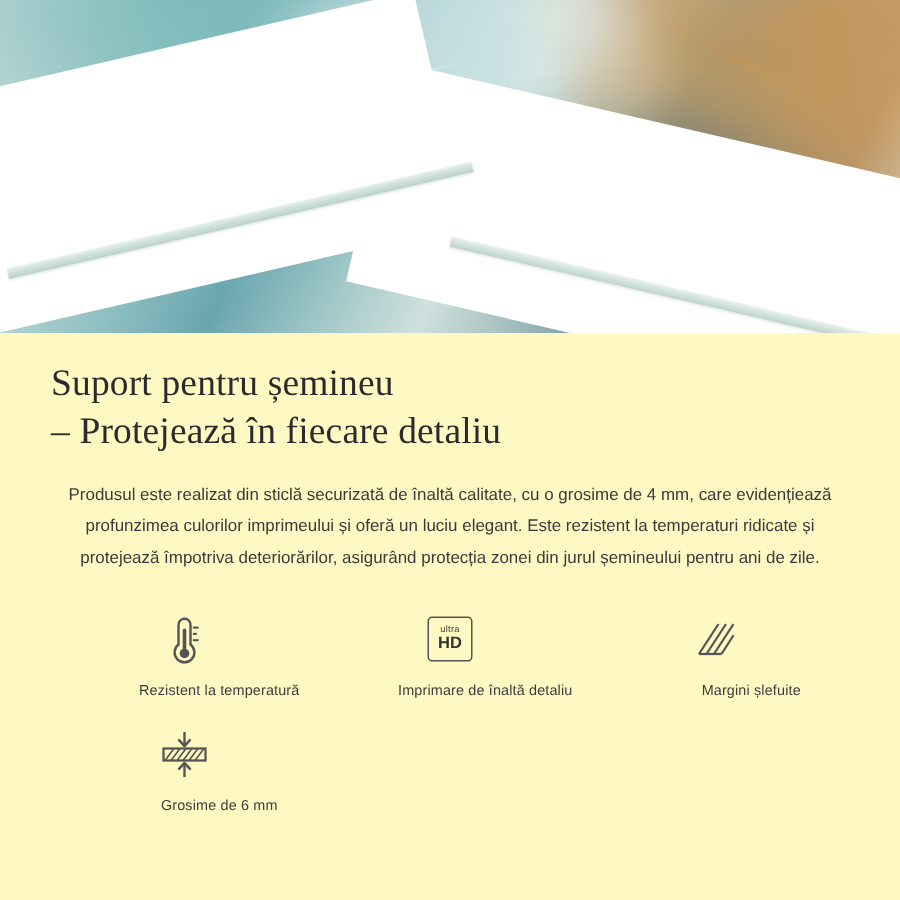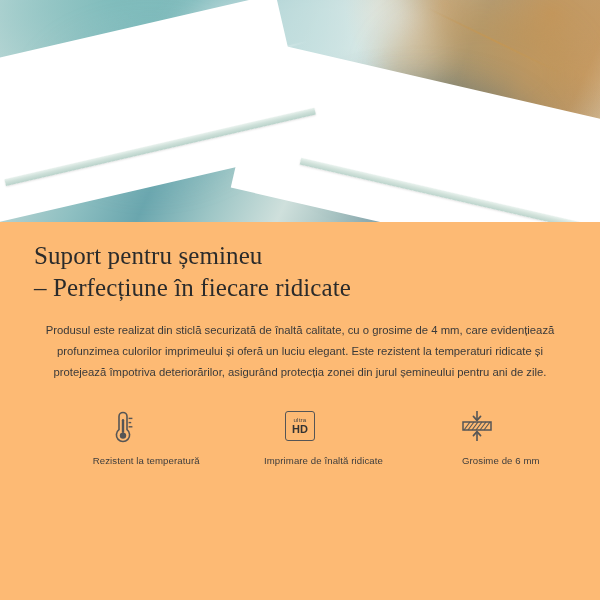--- a/index.html
+++ b/index.html
@@ -5,21 +5,21 @@
   * { box-sizing: border-box; margin: 0; padding: 0; }
   html, body {
     width: 600px; height: 600px;
     background: #ffffff;
     font-family: "Liberation Sans", sans-serif;
     overflow: hidden;
   }
   .page {
     position: relative;
     width: 600px; height: 600px;
-    background: #fdba74;
+    background: #fef9c3;
     overflow: hidden;
   }
 
   
   .hero {
     position: relative;
     width: 600px;
     height: 222px;
     overflow: hidden;
     background: #ffffff;
@@ -196,21 +196,21 @@
     <div class="edge-left"></div>
     <div class="edge-right"></div>
     <span class="sparkle sp1">✦</span>
     <span class="sparkle sp2">✦</span>
     <span class="sparkle sp3">✦</span>
   </div>
 
   <div class="content">
     <h1>
       <span class="l1">Suport pentru șemineu</span>
-      <span class="l2">– Perfecțiune în fiecare ridicate</span>
+      <span class="l2">– Protejează în fiecare detaliu</span>
     </h1>
 
     <p class="body-copy">Produsul este realizat din sticlă securizată de înaltă calitate, cu o grosime de 4 mm, care evidențiează profunzimea culorilor imprimeului și oferă un luciu elegant. Este rezistent la temperaturi ridicate și protejează împotriva deteriorărilor, asigurând protecția zonei din jurul șemineului pentru ani de zile.</p>
 
     <div class="features">
 
       <div class="feature">
         <div class="ico">
           <svg width="34" height="40" viewBox="0 0 34 40">
             <path d="M17 6.5a4 4 0 0 1 4 4v13.2a6.6 6.6 0 1 1-8 0V10.5a4 4 0 0 1 4-4z" fill="none" stroke="#555" stroke-width="1.6"></path>
@@ -224,25 +224,37 @@
         <div class="cap">Rezistent la temperatură</div>
       </div>
 
       <div class="feature">
         <div class="ico">
           <div class="hd-box">
             <span class="t1">ultra</span>
             <span class="t2">HD</span>
           </div>
         </div>
-        <div class="cap">Imprimare de înaltă ridicate</div>
-      </div>
-
-
-
+        <div class="cap">Imprimare de înaltă detaliu</div>
+      </div>
+
+
+
+      <div class="feature">
+        <div class="ico">
+          <svg width="34" height="32" viewBox="0 0 34 32">
+            <path d="M6 26 L19 6" stroke="#555" stroke-width="1.5" fill="none"></path>
+            <path d="M11 26 L24 6" stroke="#555" stroke-width="1.5" fill="none"></path>
+            <path d="M16 26 L29 6" stroke="#555" stroke-width="1.5" fill="none"></path>
+            <path d="M21 26 L29 13.5" stroke="#555" stroke-width="1.5" fill="none"></path>
+            <path d="M6 26 H21" stroke="#555" stroke-width="1.5" fill="none"></path>
+          </svg>
+        </div>
+        <div class="cap">Margini șlefuite</div>
+      </div>
 
       <div class="feature">
         <div class="ico">
           <svg width="40" height="34" viewBox="0 0 40 34">
             <line x1="20" y1="2" x2="20" y2="10" stroke="#555" stroke-width="1.6"></line>
             <path d="M16.4 7.4L20 11.4l3.6-4" fill="none" stroke="#555" stroke-width="1.6" stroke-linecap="round" stroke-linejoin="round"></path>
             <rect x="6" y="13" width="28" height="8" fill="none" stroke="#555" stroke-width="1.5"></rect>
             <path d="M7 21 L13 13 M11 21 L17 13 M15 21 L21 13 M19 21 L25 13 M23 21 L29 13 M27 21 L33 13" stroke="#555" stroke-width="1.1" fill="none"></path>
             <line x1="20" y1="24" x2="20" y2="32" stroke="#555" stroke-width="1.6"></line>
             <path d="M16.4 26.6L20 22.6l3.6 4" fill="none" stroke="#555" stroke-width="1.6" stroke-linecap="round" stroke-linejoin="round"></path>

